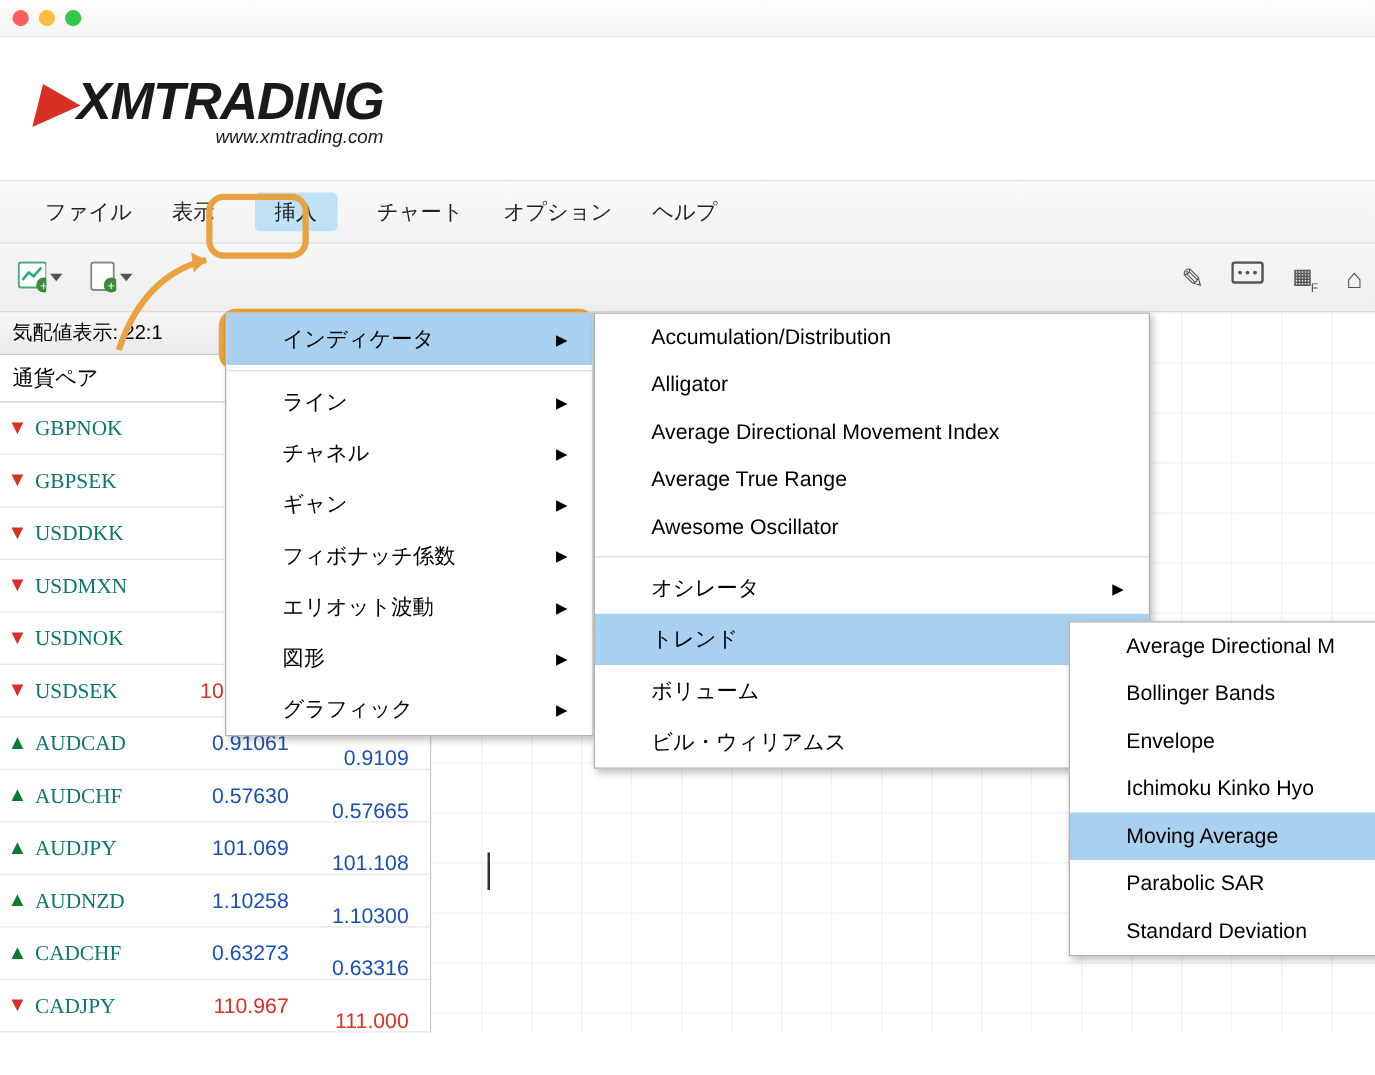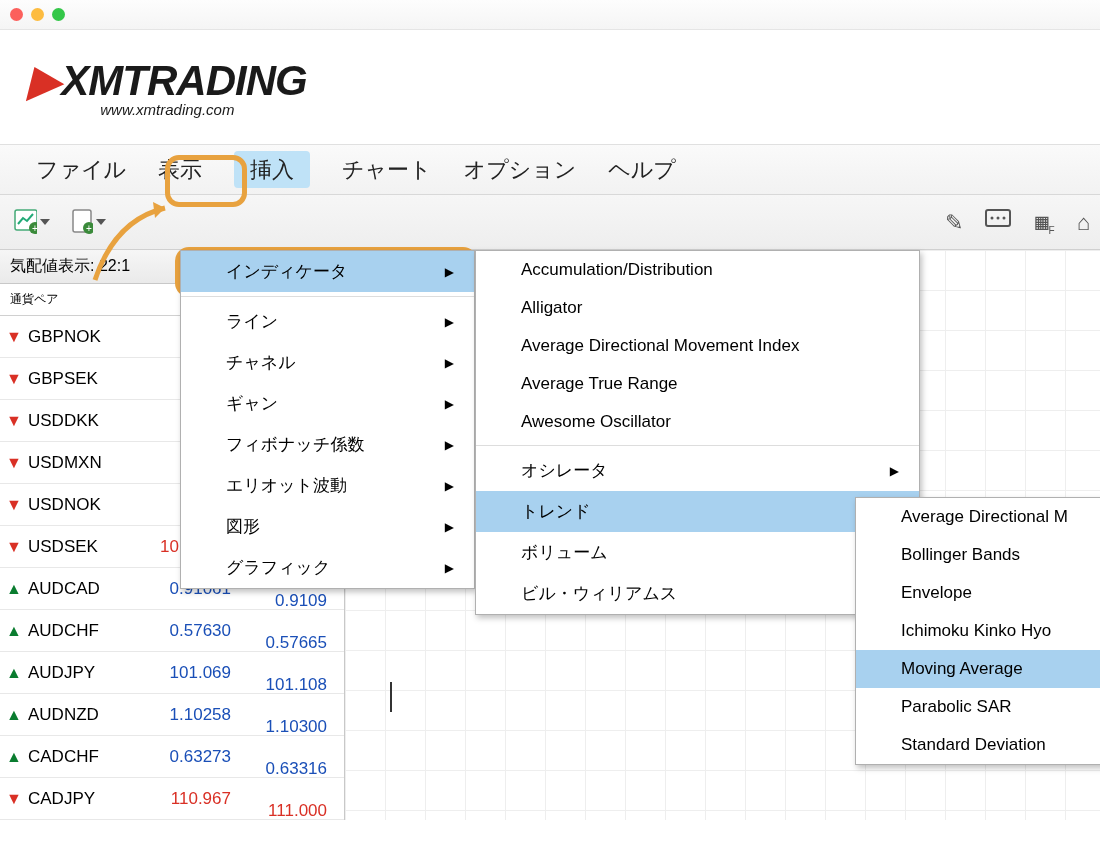--- a/index.html
+++ b/index.html
@@ -4,38 +4,38 @@
 <style>
   * { box-sizing: border-box; margin: 0; padding: 0; font-family: "Hiragino Sans", "Meiryo", Arial, sans-serif; }
   body { width: 1100px; height: 860px; background: #fff; overflow: hidden; position: relative; }
 
   .titlebar { height: 30px; background: linear-gradient(#fdfdfd,#f5f5f5); border-bottom: 1px solid #e5e5e5; display:flex; align-items:center; padding-left:10px; gap:8px;}
   .dot { width:13px; height:13px; border-radius:50%; }
   .dot-red{background:#fc605c;} .dot-yellow{background:#fdbc40;} .dot-green{background:#34c749;}
 
   .logo-bar { height: 115px; background:#fff; display:flex; align-items:center; padding-left:28px; border-bottom:1px solid #e0e0e0;}
 
-  .menubar { height: 50px; background: linear-gradient(#fafafa,#f2f2f2); border-bottom:1px solid #d8d8d8; display:flex; align-items:center; padding-left:20px; gap:0; font-size:22px; color:#222;}
+  .menubar { height: 50px; background: linear-gradient(#fafafa,#f2f2f2); border-bottom:1px solid #d8d8d8; display:flex; align-items:center; padding-left:20px; gap:0; font-size:17px; color:#222;}
   .menubar span { padding: 6px 16px; cursor:default;}
   .menu-highlight-wrap { position:relative;}
   .menu-highlight { background:#bfe2f7; padding:5px 13px; border-radius:4px; }
   .orange-box { border:5px solid #e8a23f; border-radius:14px; position:absolute; pointer-events:none; }
 
   .toolbar-area { height:55px; background:linear-gradient(#f6f6f6,#eeeeee); border-bottom:1px solid #d0d0d0; display:flex; align-items:center; padding-left:14px; gap:20px; position:relative;}
   .tb-icon { width:36px; height:32px; display:flex; align-items:center; justify-content:center;}
   .caret-down { width:0;height:0;border-left:5px solid transparent;border-right:5px solid transparent;border-top:6px solid #555; margin-left:3px;}
 
   .main { display:flex; position:relative;}
   .market-watch { width: 345px; border-right:1px solid #c8c8c8; }
   .mw-header { background:linear-gradient(#f6f6f6,#eaeaea); border-bottom:1px solid #c8c8c8; padding:6px 10px; font-size:16px;}
-  .mw-subhead { padding:7px 10px; font-size:12px; border-bottom:1px solid #d0d0d0;}
+  .mw-subhead { padding:7px 10px; font-size:17px; border-bottom:1px solid #d0d0d0;}
   .mw-row { display:flex; align-items:center; border-bottom:1px solid #e8e8e8; height:42px; font-size:17px;}
   .mw-arrow { width:28px; text-align:center; font-size:16px;}
   .mw-arrow.down{ color:#d93025;} .mw-arrow.up{ color:#0a7c2f;}
-  .mw-sym { flex:0 0 115px; color:#000000;}
+  .mw-sym { flex:0 0 115px; color:#0f766e;font-family:Liberation Serif, serif;}
   .mw-bid { flex:0 0 100px; text-align:right; padding-right:12px;}
   .mw-ask { flex:0 0 90px; text-align:right; padding-right:6px;margin-top:25px;}
   .price-red{color:#d93025;} .price-blue{color:#1a4fb7;}
 
   .chart-area { flex:1; position:relative; background:#fff; }
   .grid { position:absolute; inset:0; background-image: linear-gradient(#eee 1px, transparent 1px), linear-gradient(90deg, #eee 1px, transparent 1px); background-size: 40px 40px; }
 
   
   .dropdown { position:absolute; background:#fff; border:1px solid #b0b0b0; box-shadow: 2px 3px 6px rgba(0,0,0,.25); z-index:20;}
   .dd1 { left:180px; top:250px; width:295px; }
@@ -60,21 +60,21 @@
   <div class="dot dot-yellow"></div>
   <div class="dot dot-green"></div>
 </div>
 
 <div class="logo-bar">
   <div>
     <div style="font-size:42px; font-weight:900; font-style:italic; letter-spacing:-1px; color:#1a1a1a; display:flex;align-items:center;">
       <span style="color:#d93025; margin-right:2px;">▶</span>
       <span>XMTRADING</span>
     </div>
-    <div style="font-size:15px; font-style:italic; text-align:center; margin-top:-4px; color:#1a1a1a;">www.xmtrading.com</div>
+    <div style="font-size:15px; font-style:italic; text-align:right; margin-top:-4px; color:#1a1a1a;">www.xmtrading.com</div>
   </div>
 </div>
 
 <div class="menubar">
   <span>ファイル</span>
   <span>表示</span>
   <span class="menu-highlight-wrap">
     <span class="menu-highlight">挿入</span>
   </span>
   <span>チャート</span>

